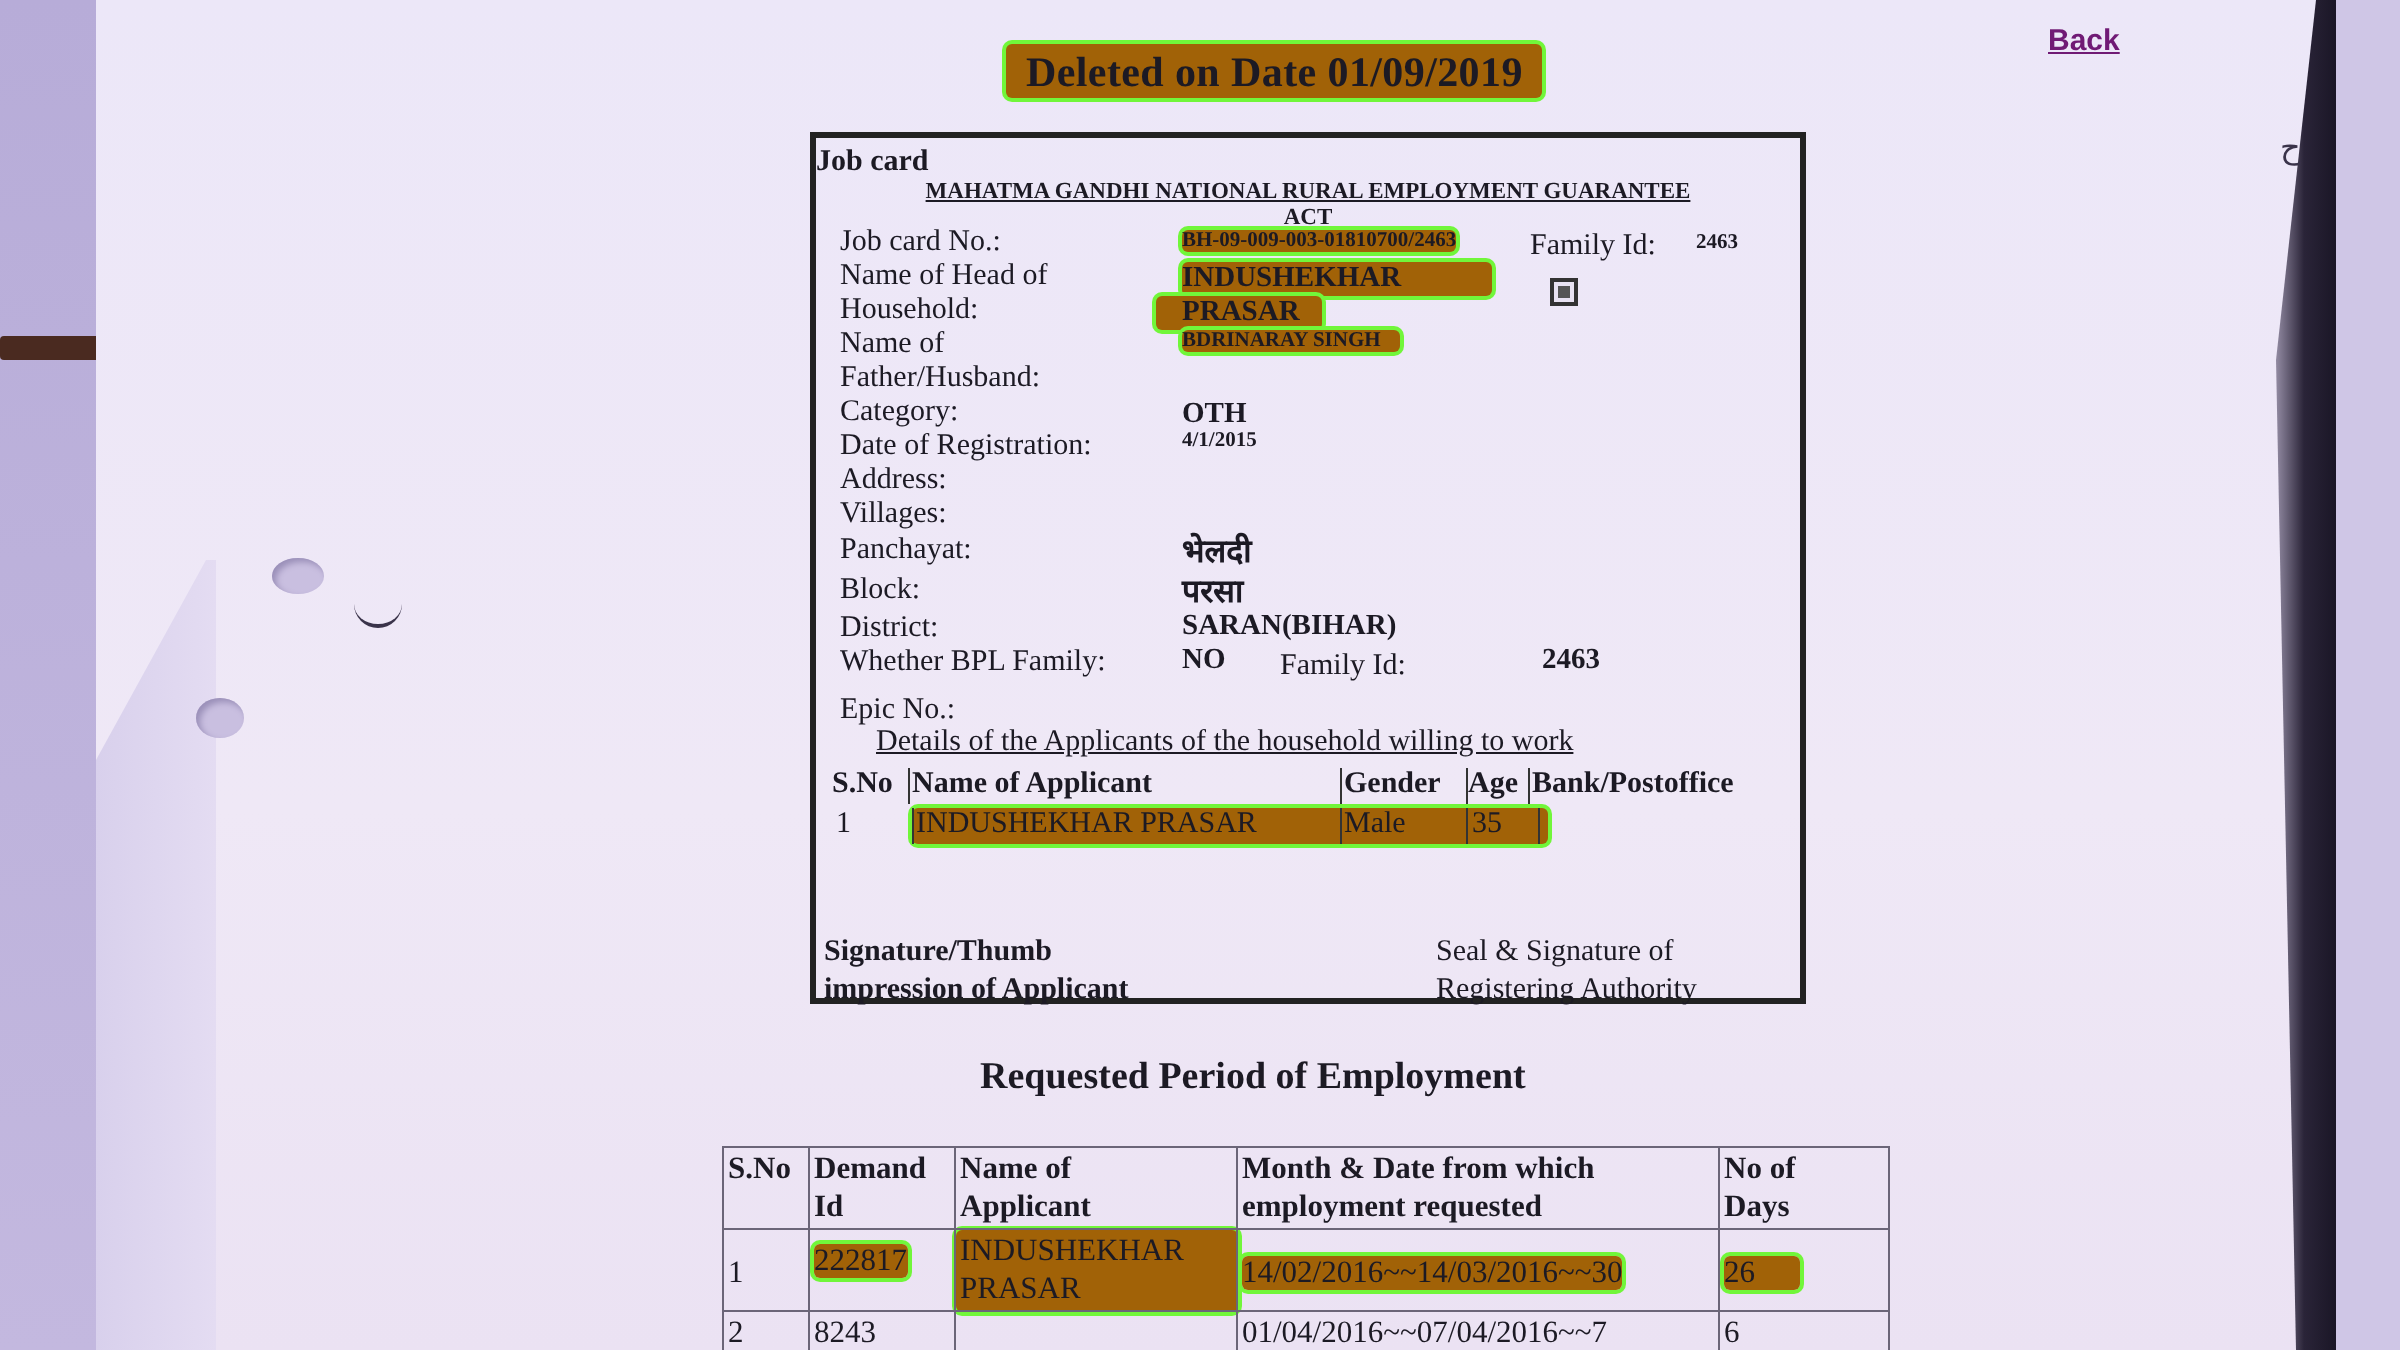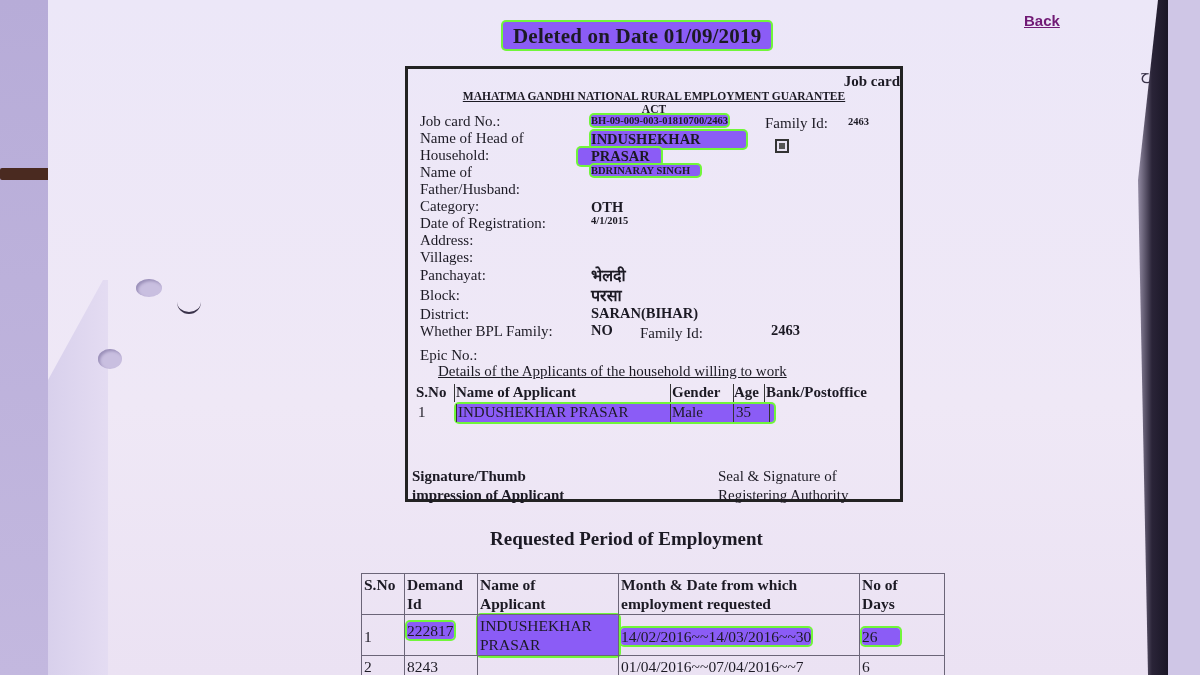--- a/index.html
+++ b/index.html
@@ -29,39 +29,39 @@
   .right-shadow {
     position:absolute; right:0; top:0; width:40px; height:675px;
     background:linear-gradient(90deg,#ddd4ee 0%, #2a2438 60%, #1a1626 100%);
     clip-path:polygon(30px 0, 40px 0, 40px 675px, 20px 675px, 10px 180px);
   }
   .hole { position:absolute; border-radius:50%; background:#c9bfe0; box-shadow:inset 2px 2px 3px #9a8fb8; }
   .hole.h1 { left:136px; top:279px; width:26px; height:18px; }
   .hole.h2 { left:98px;  top:349px; width:24px; height:20px; }
   .crescent { position:absolute; left:177px; top:298px; width:24px; height:14px; border-bottom:2px solid #3a334a; border-radius:0 0 14px 14px; }
 
-  .hl { background:#8b5cf6; box-shadow:0 0 0 2px #71f63a; border-radius:3px; }
+  .hl { background:#a16207; box-shadow:0 0 0 2px #71f63a; border-radius:3px; }
 
   .deleted-banner {
     position:absolute; left:503px; top:22px; padding:2px 10px 0 10px;
     font-size:21px; font-weight:bold; letter-spacing:0.2px;
   }
   .back-link {
     position:absolute; left:1024px; top:12px;
     font-family:"Liberation Sans", sans-serif; font-weight:bold; font-size:15px;
     text-decoration:underline; color:#701a75; cursor:pointer;
   }
   .pen-mark { position:absolute; left:1140px; top:64px; font-size:16px; color:#3a334a; font-family:"DejaVu Sans", sans-serif; }
 
   .jobcard {
     position:absolute; left:405px; top:66px; width:498px; height:436px;
     border:3px solid #222; box-sizing:border-box;
     font-size:15px;
   }
-  .jc-title { position:absolute; left:0; width:100%; top:4px; text-align:right; font-weight:bold; font-size:15px; }
+  .jc-title { position:absolute; left:0; width:100%; top:4px; text-align:left; font-weight:bold; font-size:15px; }
   .jc-act { position:absolute; left:16px; width:460px; top:21px; text-align:center; font-weight:bold; font-size:11.5px; line-height:13px; }
   .jc-act span { text-decoration:underline; }
 
   .row-label { position:absolute; left:12px; font-size:15px; line-height:17px; }
   .row-val { position:absolute; font-weight:bold; }
   .small-val { font-size:10.5px; }
   .mid-val { font-size:14.5px; }
   .qr-icon {
     position:absolute; left:367px; top:70px; width:14px; height:14px;
     border:2px solid #333; box-sizing:border-box; background:#e8e2f2;

